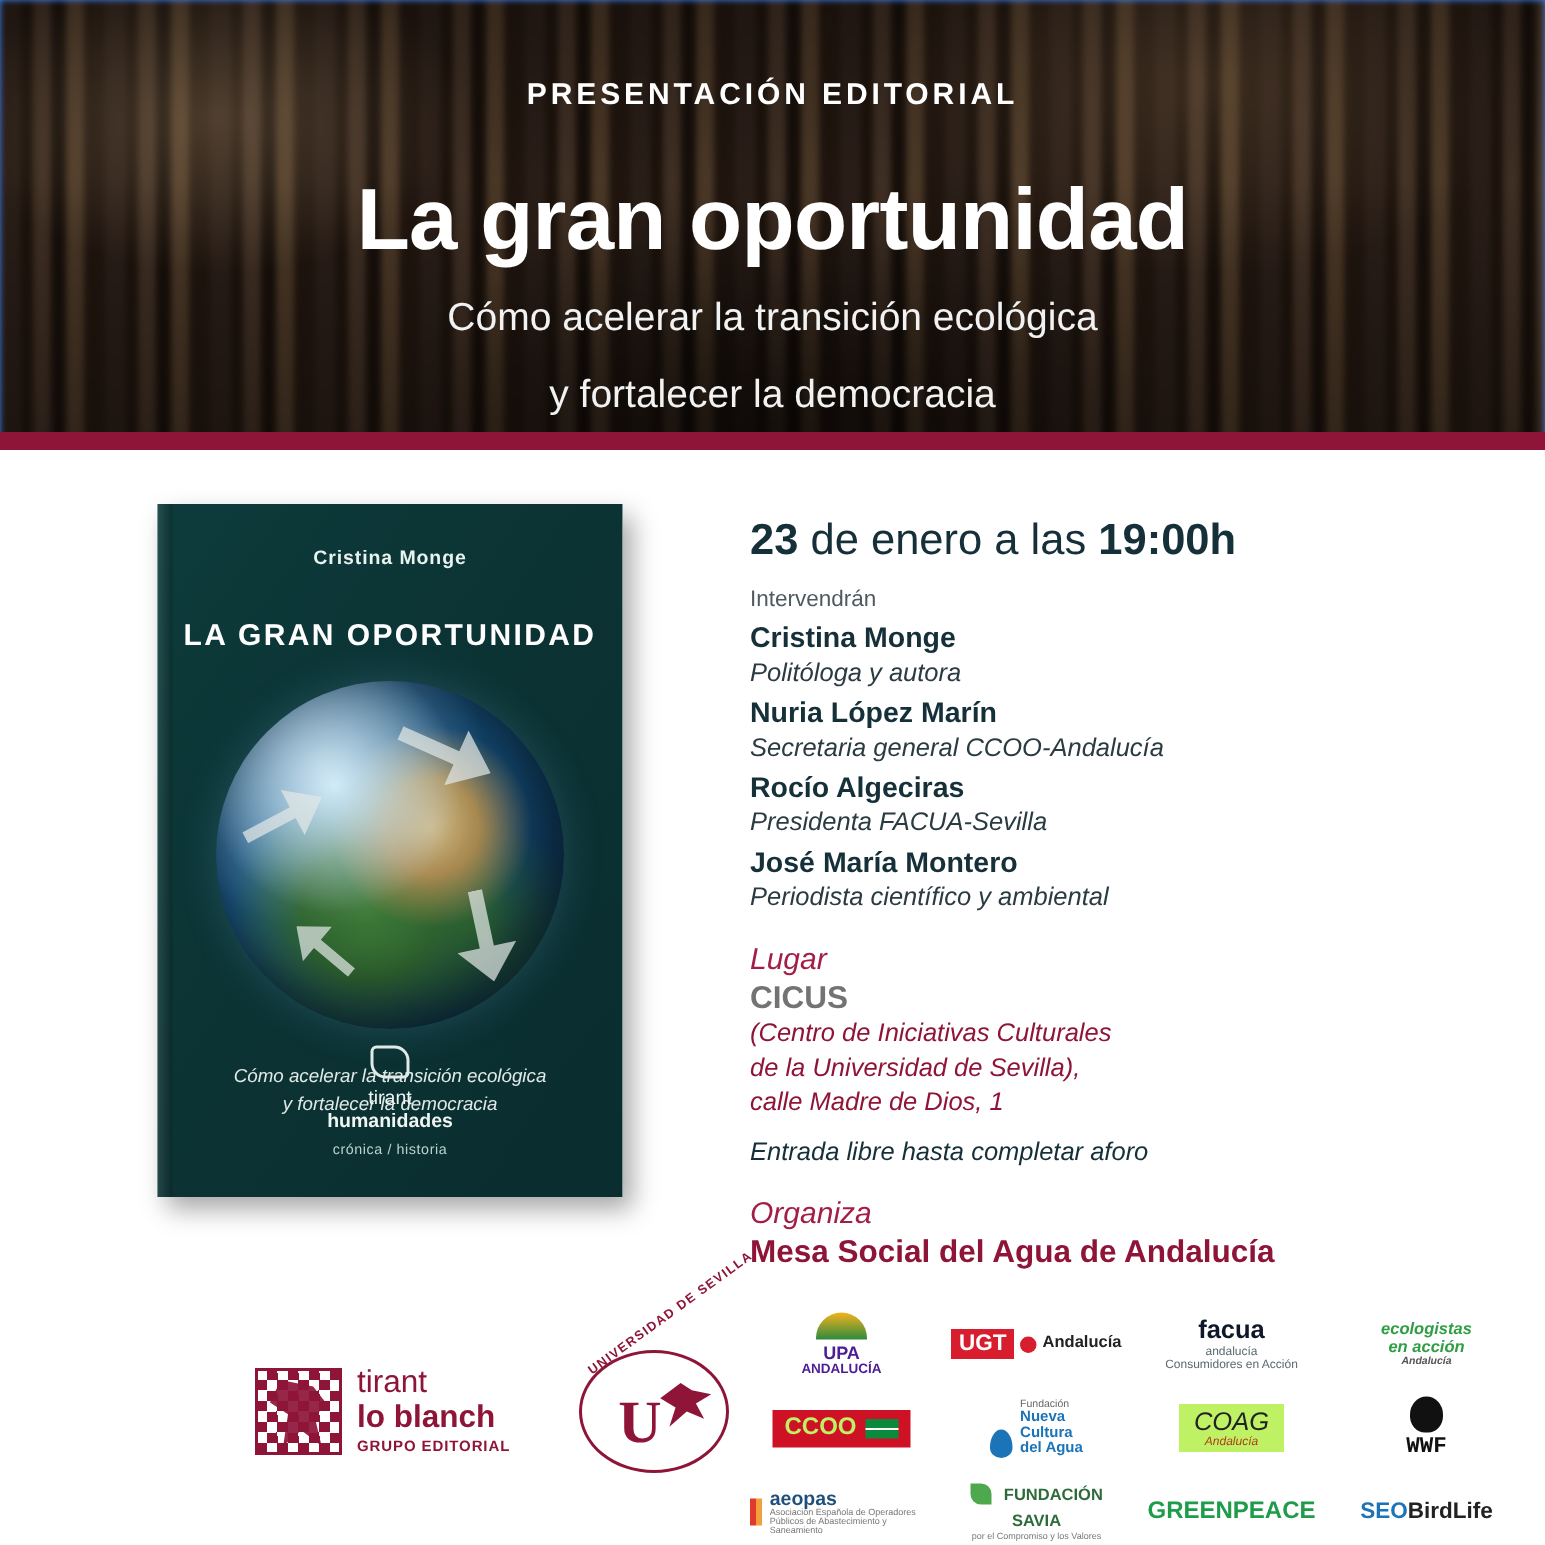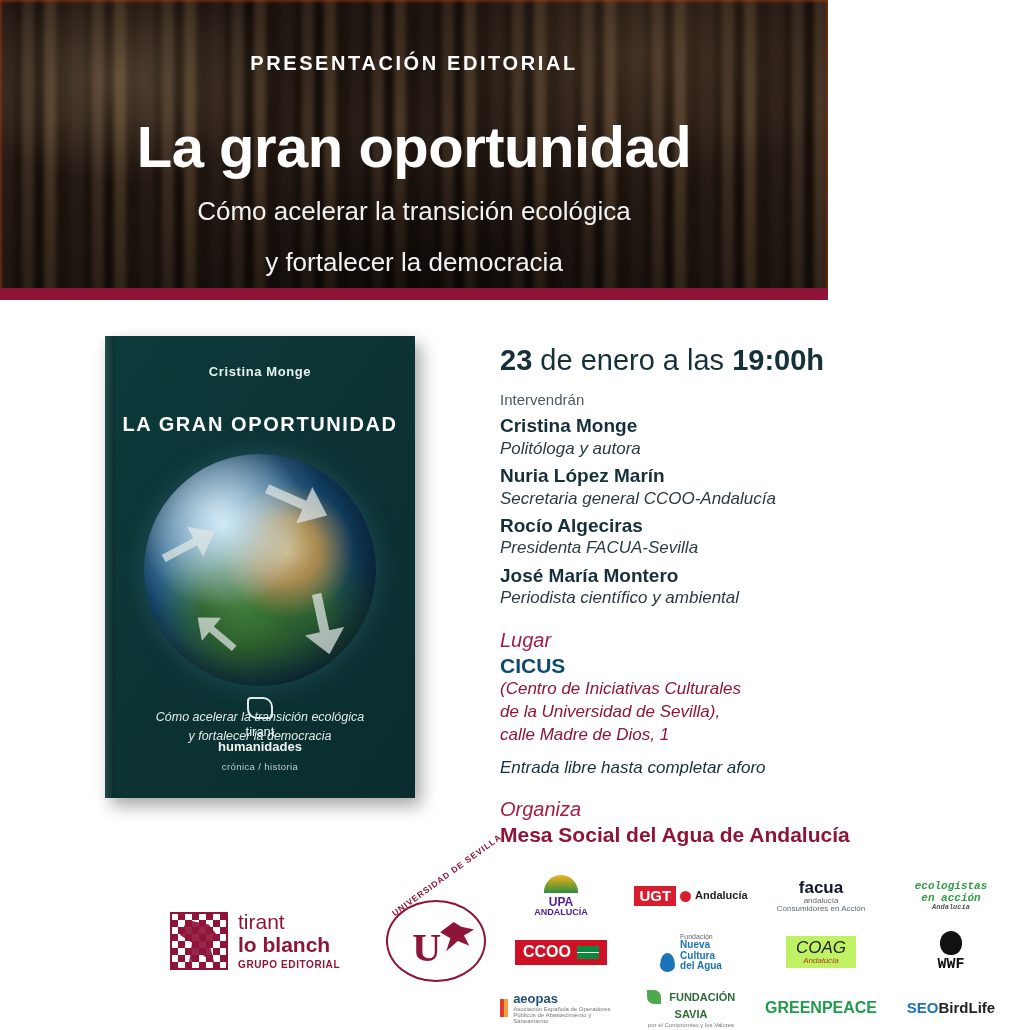--- a/index.html
+++ b/index.html
@@ -14,24 +14,24 @@
   .poster {
     position: relative;
     width: 1030px;
     height: 1030px;
     background: #ffffff;
   }
 
   
   .hero {
     position: relative;
-    width: 828px;
+    width: 1030px;
     height: 300px;
     overflow: hidden;
-    background: #c2410c;
+    background: #3b82f6;
   }
   .hero-photo {
     position: absolute;
     inset: 0;
     background:
       linear-gradient(180deg, rgba(10,6,4,0.55) 0%, rgba(10,6,4,0.35) 40%, rgba(10,6,4,0.60) 100%),
       repeating-linear-gradient(90deg,
         #3a2a22 0px, #3a2a22 14px,
         #24180f 14px, #24180f 22px,
         #5a4434 22px, #5a4434 34px,
@@ -229,21 +229,21 @@
     line-height: 1.3;
     margin-bottom: 3px;
   }
   .sect-label {
     color: #a31e46;
     font-size: 20px;
     font-style: italic;
     margin-top: 20px;
   }
   .venue-name {
-    color: #0c4a6e;
+    color: #737373;
     font-size: 21px;
     font-weight: bold;
     margin-top: 2px;
   }
   .venue-line {
     color: #8e1538;
     font-size: 17px;
     font-style: italic;
     line-height: 1.33;
   }
@@ -280,22 +280,22 @@
   }
 
   .lg-upa { color:#4c1d95; font-weight:bold; font-size:12px; }
   .lg-upa .sun { display:block; width:34px; height:18px; margin:0 auto 3px auto; border-radius:18px 18px 0 0; background:linear-gradient(180deg,#f4b31d,#2f8a3d); }
   .lg-ugt { display:flex; align-items:center; gap:4px; }
   .lg-ugt .b1 { background:#d81e2e; color:#fff; font-weight:bold; font-size:15px; padding:2px 5px; }
   .lg-ugt .dot { width:11px;height:11px;border-radius:50%;background:#d81e2e; }
   .lg-ugt .t2 { color:#222; font-weight:bold; font-size:11px; }
   .lg-facua .t1 { color:#0f172a; font-weight:bold; font-size:17px; }
   .lg-facua .t2 { color:#5a6a6f; font-size:8px; display:block; }
-  .lg-ecol { color:#2f9e44; font-weight:bold; font-size:11px; font-style:italic;font-family:Liberation Mono, monospace; }
-  .lg-ccoo { background:#cf1126; color:#ffffff; font-weight:bold; font-size:16px; padding:4px 8px; display:flex; align-items:center; gap:6px; }
+  .lg-ecol { color:#2f9e44; font-weight:bold; font-size:11px; font-style:italic; }
+  .lg-ccoo { background:#cf1126; color:#bef264; font-weight:bold; font-size:16px; padding:4px 8px; display:flex; align-items:center; gap:6px; }
   .lg-ccoo .flag { width:22px;height:13px;background:linear-gradient(180deg,#0b8a3d 45%,#fff 45%,#fff 55%,#0b8a3d 55%); }
   .lg-fnca { display:flex; align-items:flex-end; gap:5px; }
   .lg-fnca .drop { width:15px;height:19px;background:#1b73b8; border-radius:50% 50% 50% 50% / 64% 64% 36% 36%; transform:rotate(0deg); }
   .lg-fnca .t { color:#1b73b8; font-weight:bold; font-size:10px; text-align:left; }
   .lg-fnca .t small { display:block; color:#666; font-weight:normal; font-size:7px; }
   .lg-coag { background:#bef264; color:#222; font-weight:normal; font-size:17px; padding:3px 10px; font-style:italic; }
   .lg-coag small { display:block; font-size:8px; color:#b03a1a; font-style:italic; }
   .lg-wwf { color:#111; font-weight:bold; font-size:15px;font-family:Liberation Mono, monospace; }
   .lg-wwf .panda { display:block; width:22px;height:24px;margin:0 auto 2px auto;border-radius:50% 50% 45% 45%;background:#111; }
   .lg-aeopas { display:flex; align-items:center; gap:5px; }

